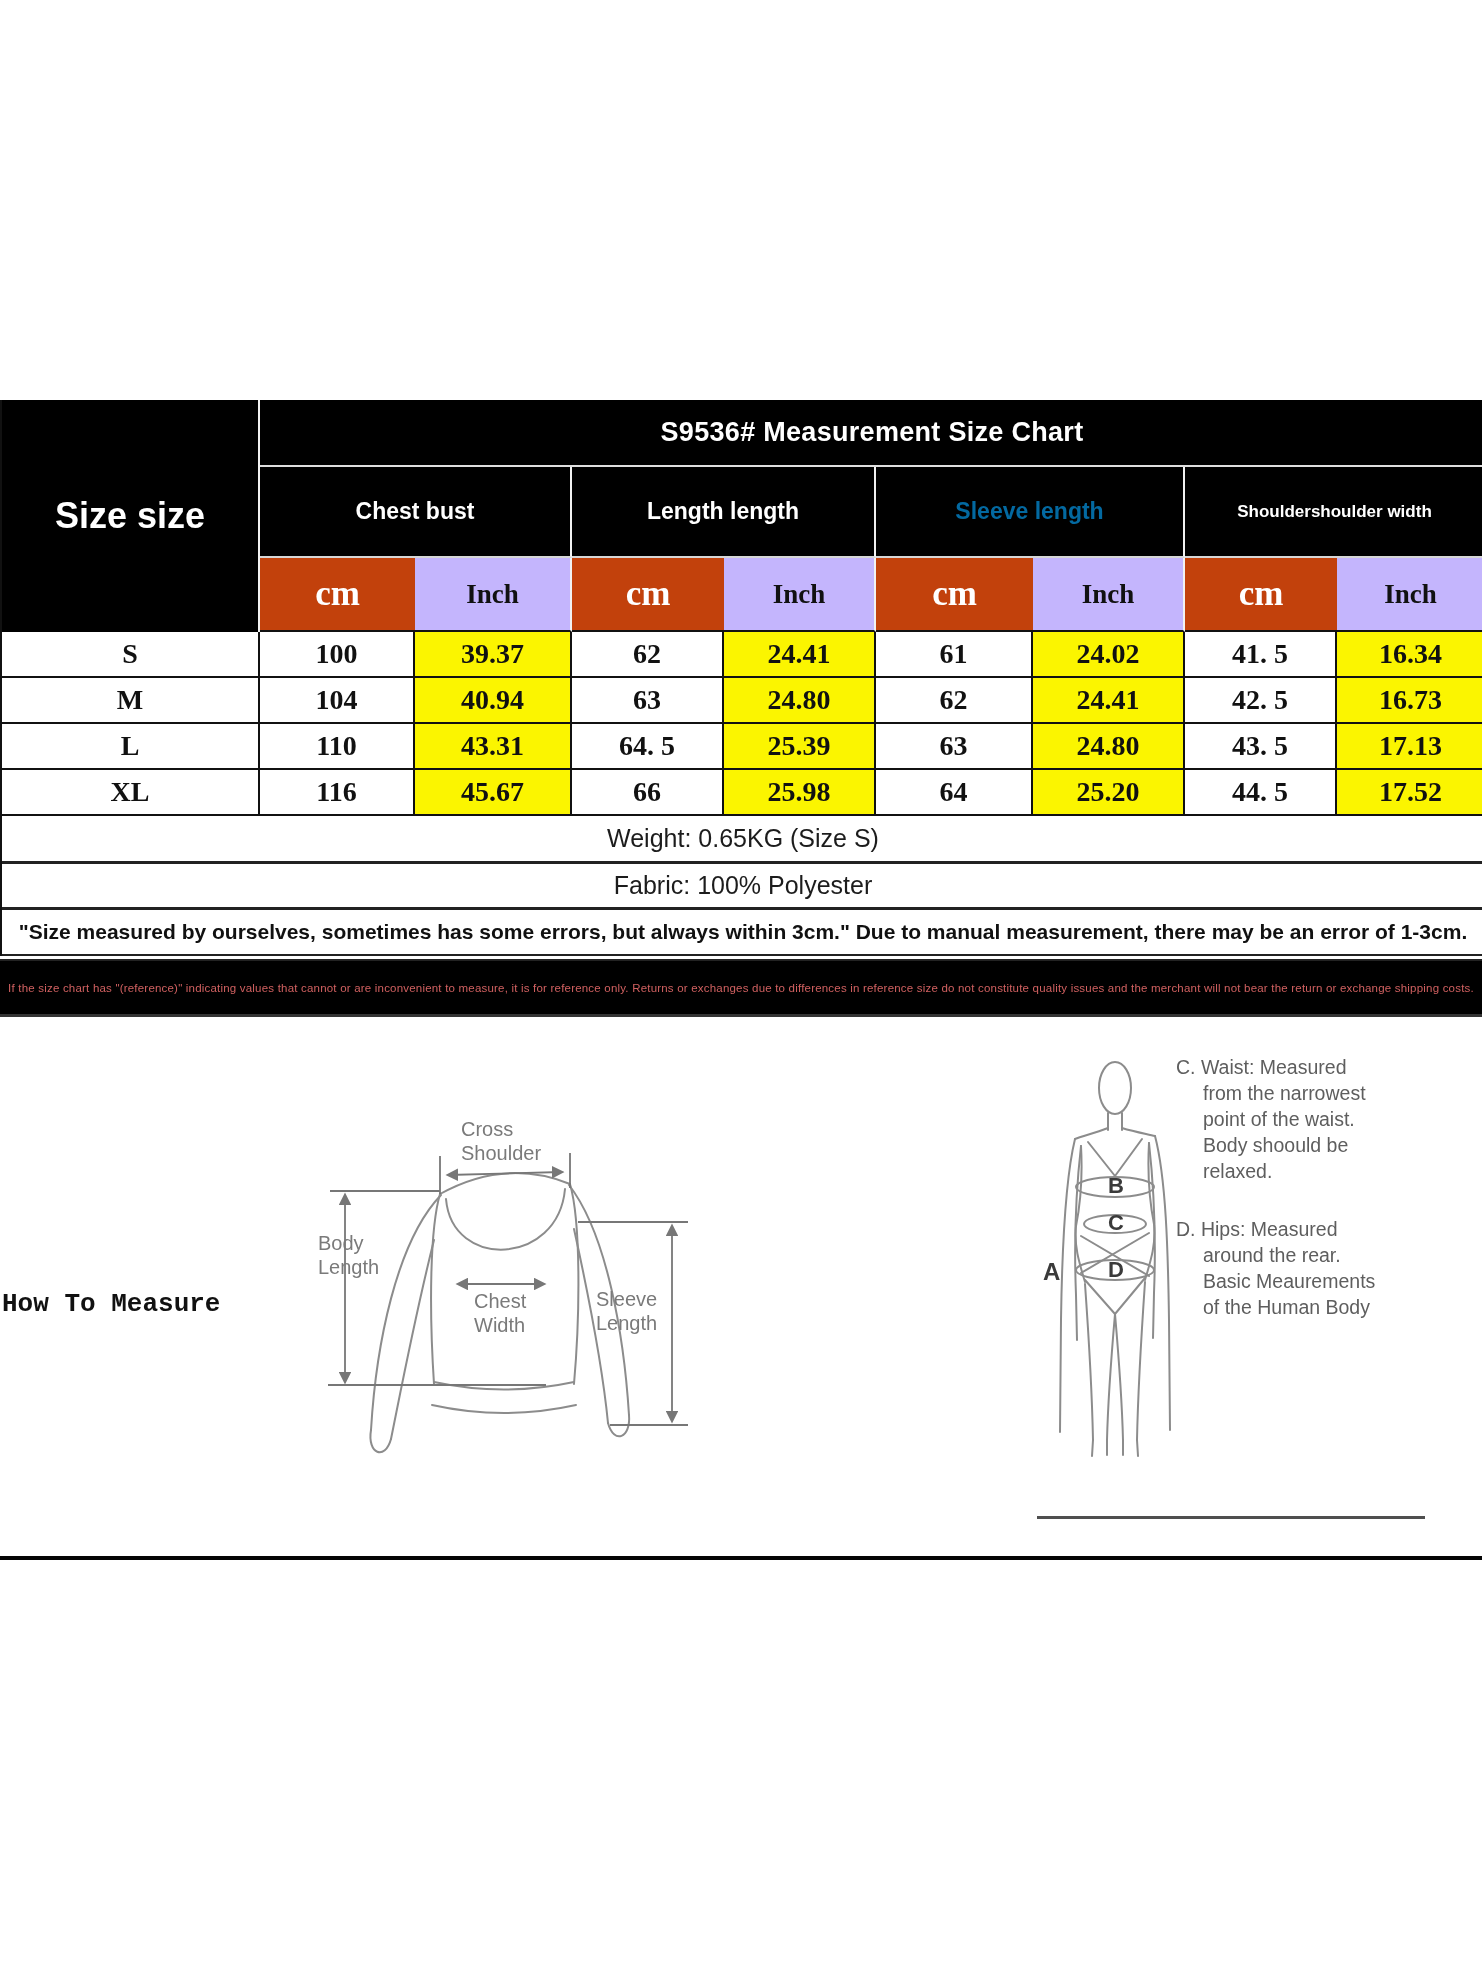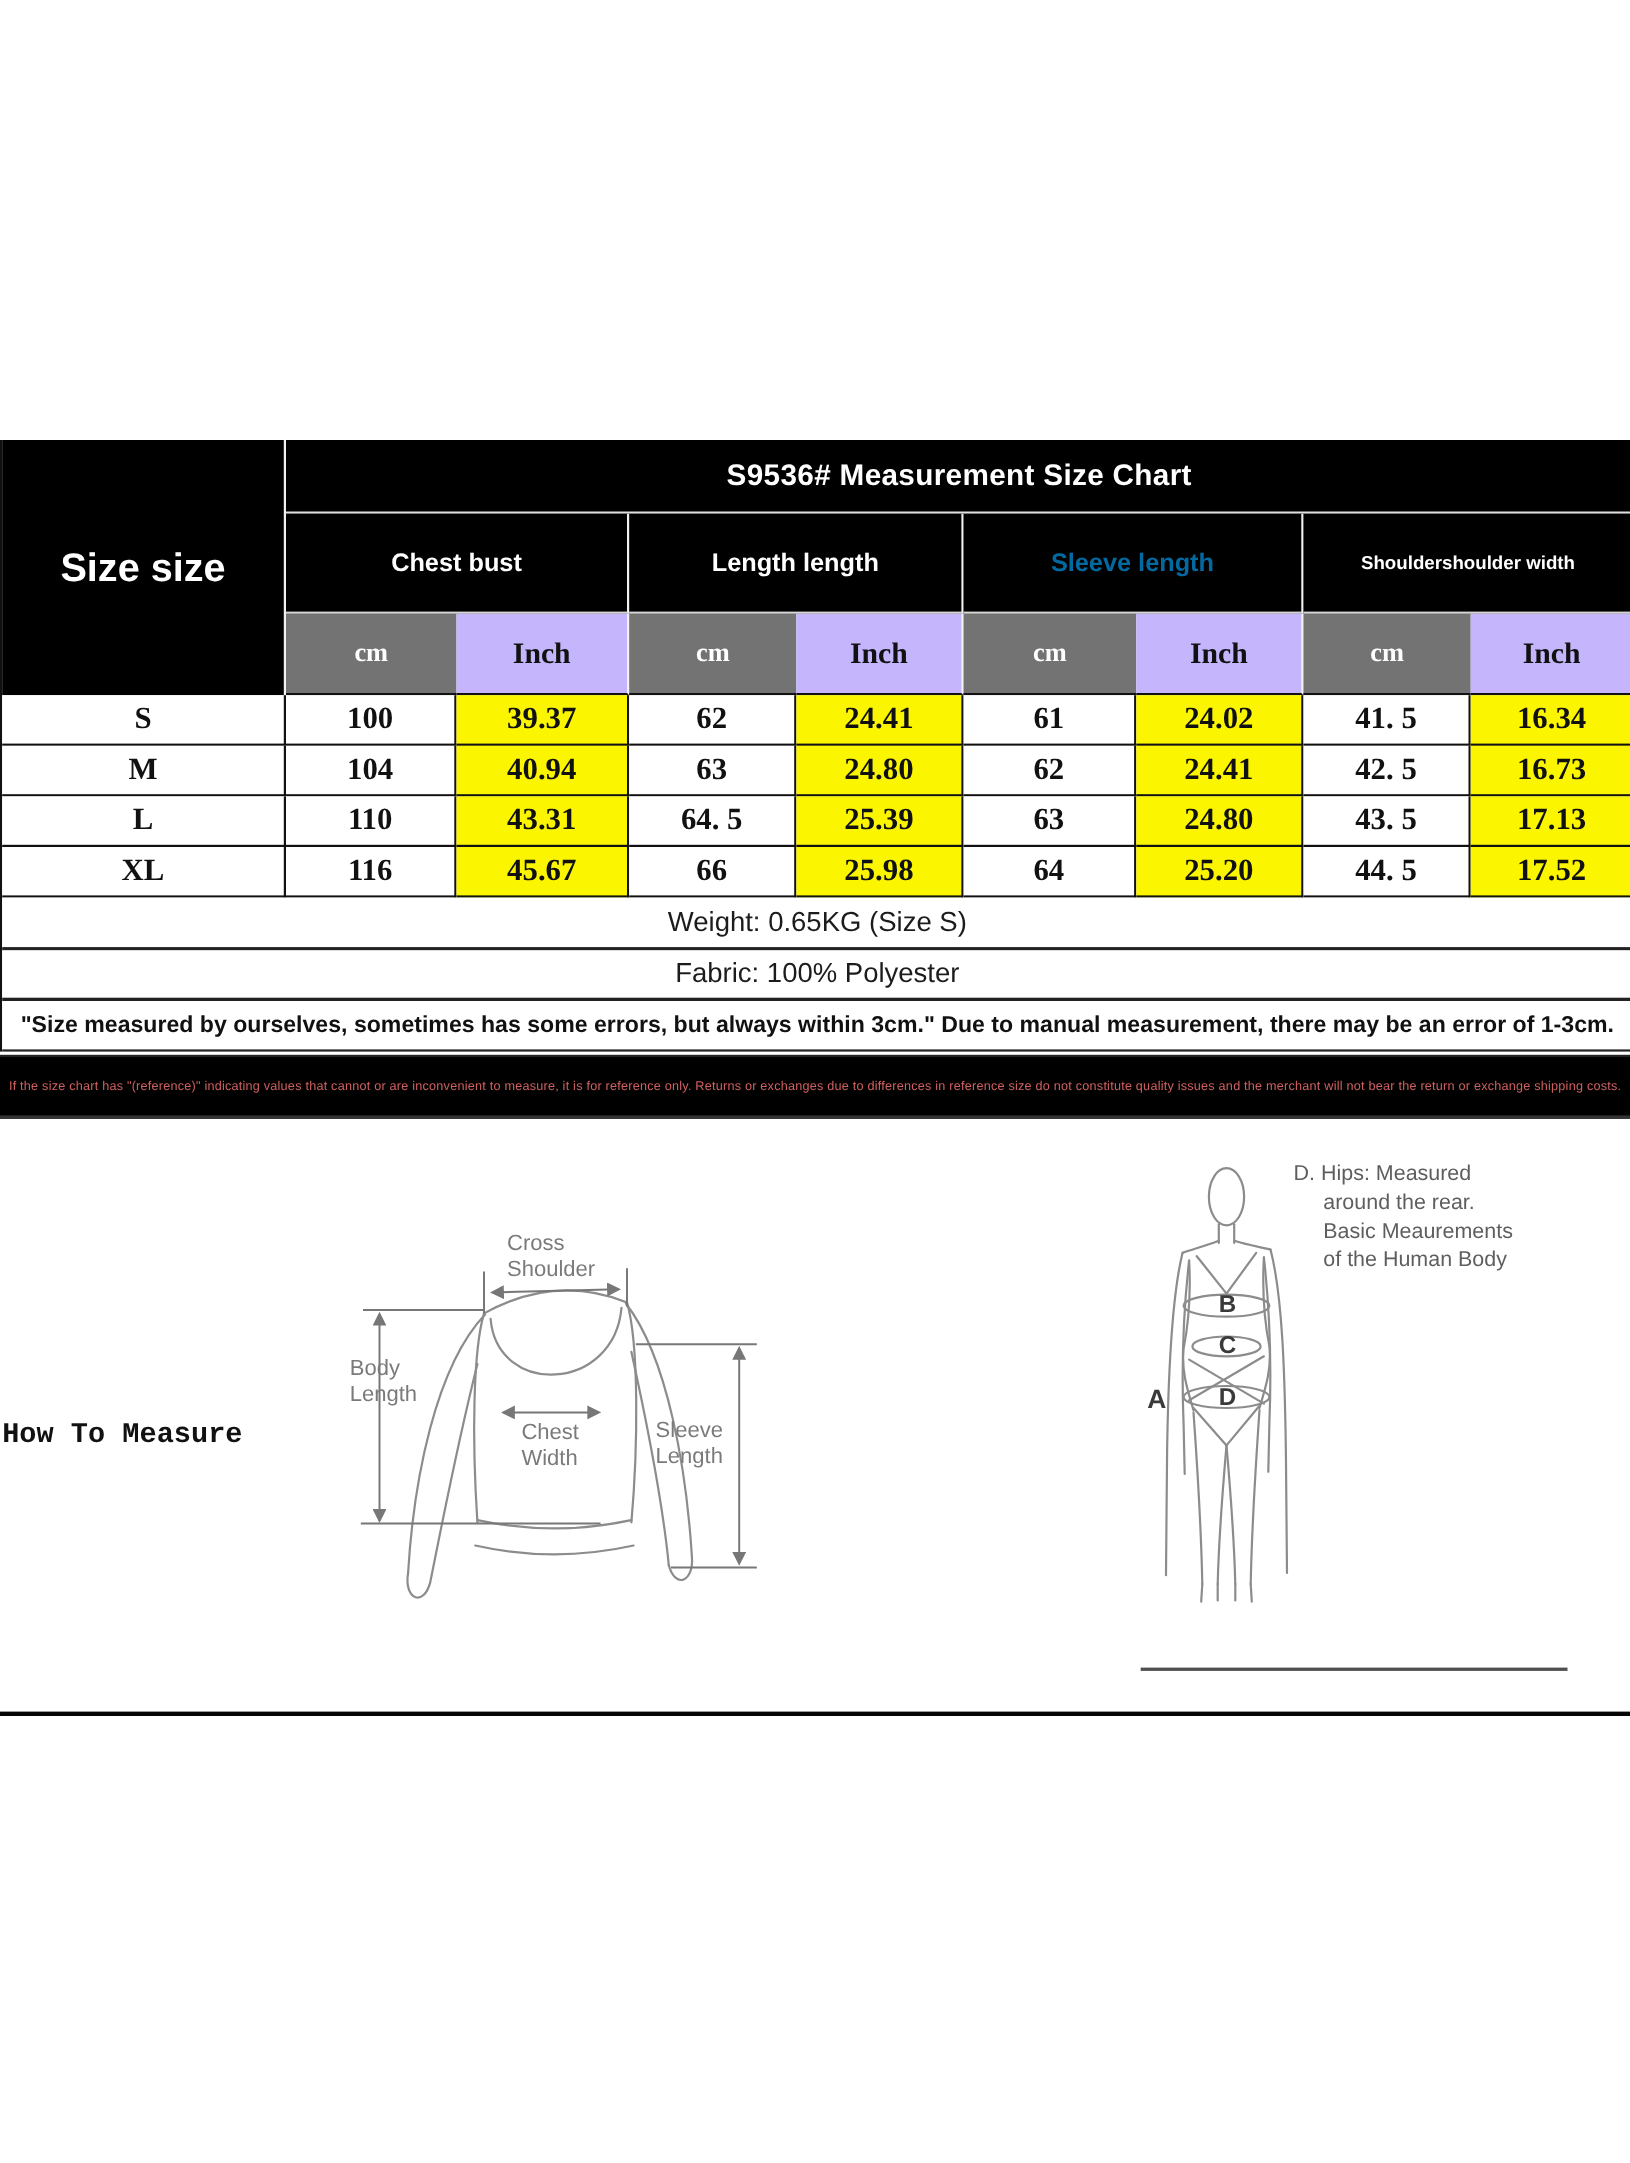--- a/index.html
+++ b/index.html
@@ -14,21 +14,21 @@
 
   .hd { background:#000; color:#fff; }
   .c-size   { font-size:36px; font-weight:600; border-right:2px solid #f2f2f2; }
   .c-title  { font-size:27px; font-weight:700; border-bottom:2px solid #dedede; letter-spacing:.3px; }
   .c-group  { font-size:23px; font-weight:600; border-bottom:2px solid #d6d6d6; border-right:2px solid #f2f2f2;margin-top:39px; }
   .c-group.small { font-size:17px; font-weight:600; }
   .c-group.tint  { color:#0369a1; }
   .c-group.last  { border-right:none; }
 
   .serif { font-family:"Liberation Serif", serif; }
-  .c-cm   { background:#737373; color:#fff; font-size:24px; font-weight:700; border-bottom:2px solid #111; }
+  .c-cm   { background:#c2410c; color:#fff; font-size:35px; font-weight:700; border-bottom:2px solid #111; }
   .c-inch { background:#c4b5fd; color:#111; font-size:27px; font-weight:700; border-bottom:2px solid #111; }
   .sepR { border-right:2px solid #f2f2f2; }
 
   .c-val { font-size:28px; font-weight:700; color:#111; background:#fff;
            border-right:2px solid #111; border-bottom:2px solid #111; }
   .c-val.yellow { background:#FBF500; }
   .c-val.lastcol { border-right:none; }
 
   .c-note { font-size:25px; color:#1c1c1c; background:#fff; border-bottom:3px solid #222; }
   .c-disc { font-size:21px; font-weight:600; color:#111; background:#fff; border-bottom:2px solid #222; }
@@ -236,20 +236,27 @@
           <path d="M102,400 L103,416"></path>
       </g>
       <text class="flabel big" x="8" y="240">A</text>
       <text class="flabel" x="73" y="153">B</text>
       <text class="flabel" x="73" y="190">C</text>
       <text class="flabel" x="73" y="237">D</text>
     </svg>
 
     <div class="measure-text">
       <div class="m-item">
+        <div class="m-line">C. Waist: Measured</div>
+        <div class="m-line cont">from the narrowest</div>
+        <div class="m-line cont">point of the waist.</div>
+        <div class="m-line cont">Body shoould be</div>
+        <div class="m-line cont">relaxed.</div>
+      </div>
+      <div class="m-item">
         <div class="m-line">D. Hips: Measured</div>
         <div class="m-line cont">around the rear.</div>
         <div class="m-line cont">Basic Meaurements</div>
         <div class="m-line cont">of the Human Body</div>
       </div>
     </div>
 
     <div class="body-underline"></div>
   </div>
 

